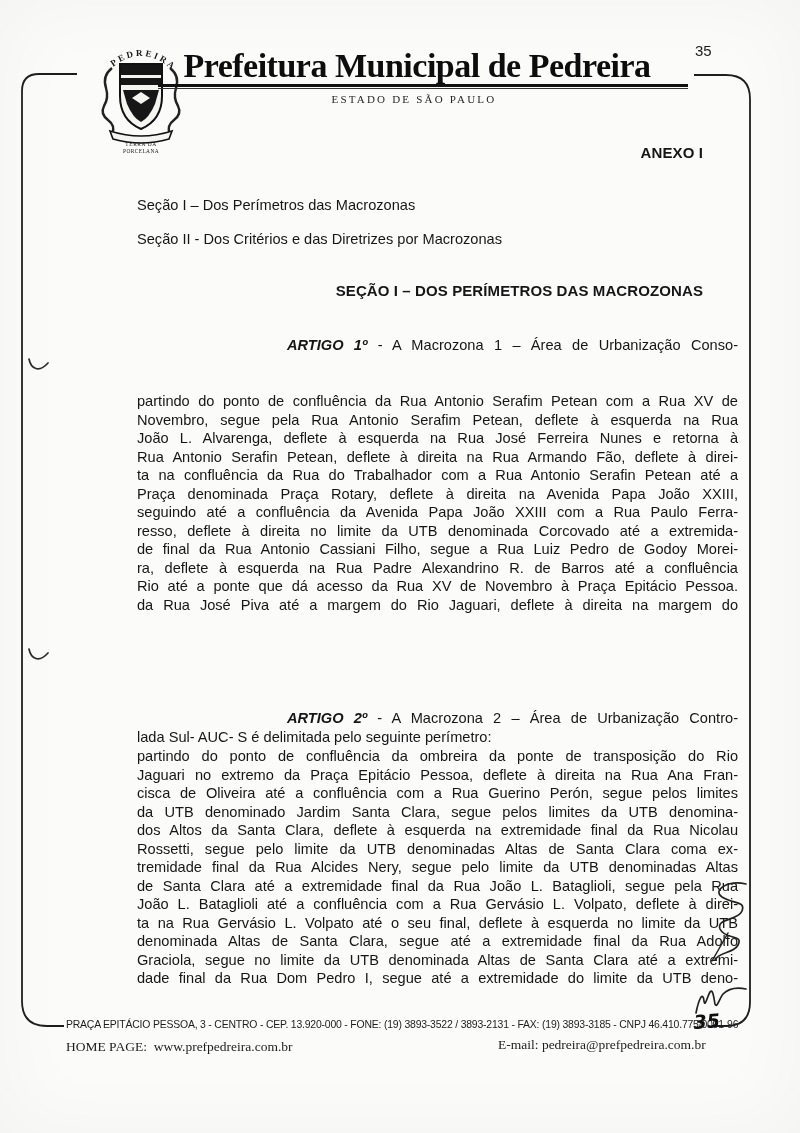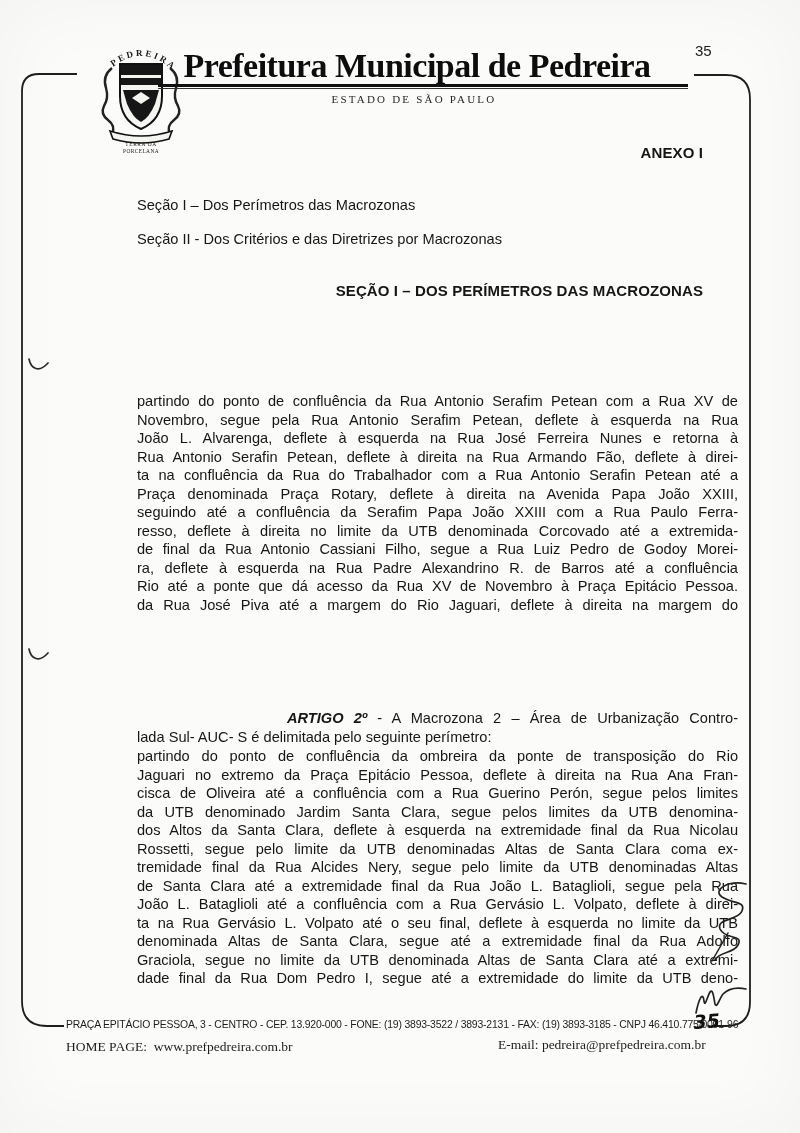--- a/index.html
+++ b/index.html
@@ -84,30 +84,31 @@
   <div class="abs pageno">35</div>
 
   <div class="abs hcol b15" style="top:144px;">ANEXO I</div>
 
   <div class="abs col body-line" style="top:196px;">Seção I – Dos Perímetros das Macrozonas</div>
   <div class="abs col body-line" style="top:230px;">Seção II -  Dos Critérios e das Diretrizes por Macrozonas</div>
 
   <div class="abs hcol b15" style="top:282px;">SEÇÃO I – DOS PERÍMETROS DAS MACROZONAS</div>
 
   <div class="abs col" style="top:336px;">
+    <div class="art-l1"><span class="lead">ARTIGO 1º</span><span> - A Macrozona 1 – Área de Urbanização Conso-</span></div>
   </div>
 
   <div class="abs col" style="top:392px;">
       <div class="tl">partindo do ponto de confluência da Rua Antonio Serafim Petean com a Rua XV de</div>
       <div class="tl">Novembro, segue pela Rua Antonio Serafim Petean, deflete à esquerda na Rua</div>
       <div class="tl">João L. Alvarenga, deflete à esquerda na Rua José Ferreira Nunes e retorna à</div>
       <div class="tl">Rua Antonio Serafin Petean, deflete à direita na Rua Armando Fão, deflete à direi-</div>
       <div class="tl">ta na confluência da Rua do Trabalhador com a Rua Antonio Serafin Petean até a</div>
       <div class="tl">Praça denominada  Praça Rotary, deflete à direita na Avenida Papa João XXIII,</div>
-      <div class="tl">seguindo até a confluência da Serafim Papa João XXIII com a Rua Paulo Ferra-</div>
+      <div class="tl">seguindo até a confluência da Avenida Papa João XXIII com a Rua Paulo Ferra-</div>
       <div class="tl">resso, deflete à direita no limite da UTB denominada Corcovado até a extremida-</div>
       <div class="tl">de final da Rua Antonio Cassiani Filho, segue a Rua Luiz Pedro de Godoy Morei-</div>
       <div class="tl">ra, deflete à esquerda na Rua Padre Alexandrino R. de Barros até a confluência</div>
       <div class="tl">Rio até a ponte que dá acesso da Rua XV de Novembro à Praça Epitácio Pessoa.</div>
       <div class="tl">da Rua José Piva até a margem do Rio Jaguari, deflete à direita na margem do</div>
     </div>
 
 
   <div class="abs col" style="top:709px;">
     <div class="art-l1"><span class="lead">ARTIGO 2º</span><span> - A Macrozona 2 – Área de Urbanização Contro-</span></div>

